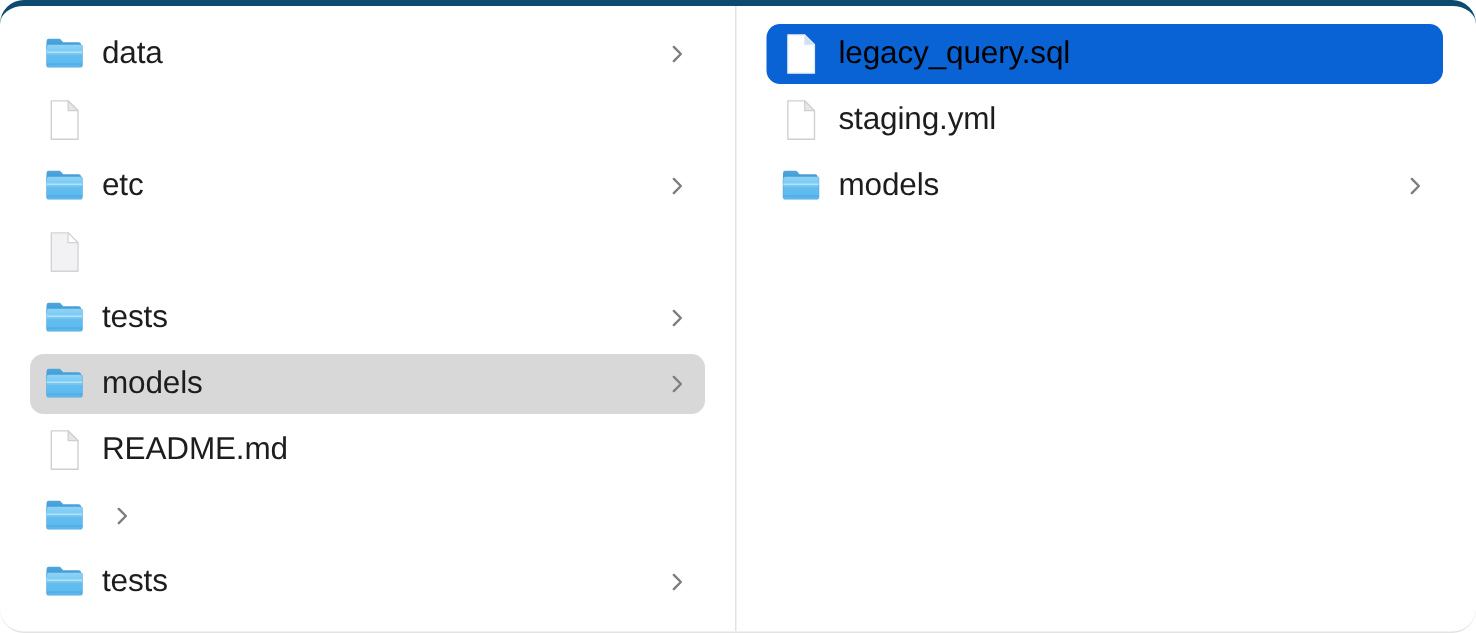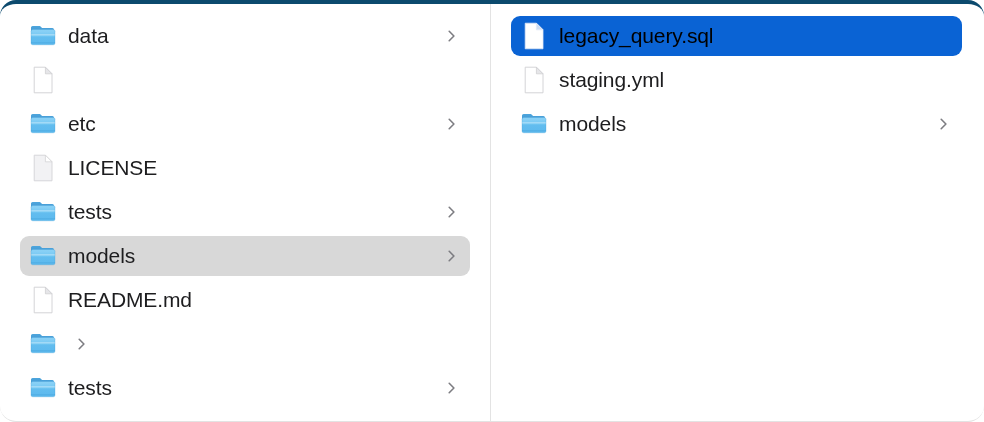--- a/index.html
+++ b/index.html
@@ -171,21 +171,20 @@
     </svg>
   </span>
       </div>
       <div class="row">
         <span class="row-icon">
     <svg viewBox="0 0 26 30" xmlns="http://www.w3.org/2000/svg">
       <path d="M4.2 2.2h11.2l6.6 6.6v19.0H4.2z" fill="#f2f2f4" stroke="#d3d3d6" stroke-width="0.9" stroke-linejoin="round"></path>
       <path d="M15.4 2.2l6.6 6.6h-6.6z" fill="#ffffff" stroke="#d3d3d6" stroke-width="0.8" stroke-linejoin="round"></path>
     </svg>
   </span>
-        <span class="row-label">LICENSE</span>
         <span class="chevron hidden">
     <svg viewBox="0 0 12 16" xmlns="http://www.w3.org/2000/svg">
       <path d="M3.2 3.3L7.9 8l-4.7 4.7" fill="none" stroke="#7d7d82" stroke-width="1.6" stroke-linecap="round" stroke-linejoin="round"></path>
     </svg>
   </span>
       </div>
       <div class="row">
         <span class="row-icon">
     <svg viewBox="0 0 26 30" xmlns="http://www.w3.org/2000/svg">
       <defs>

